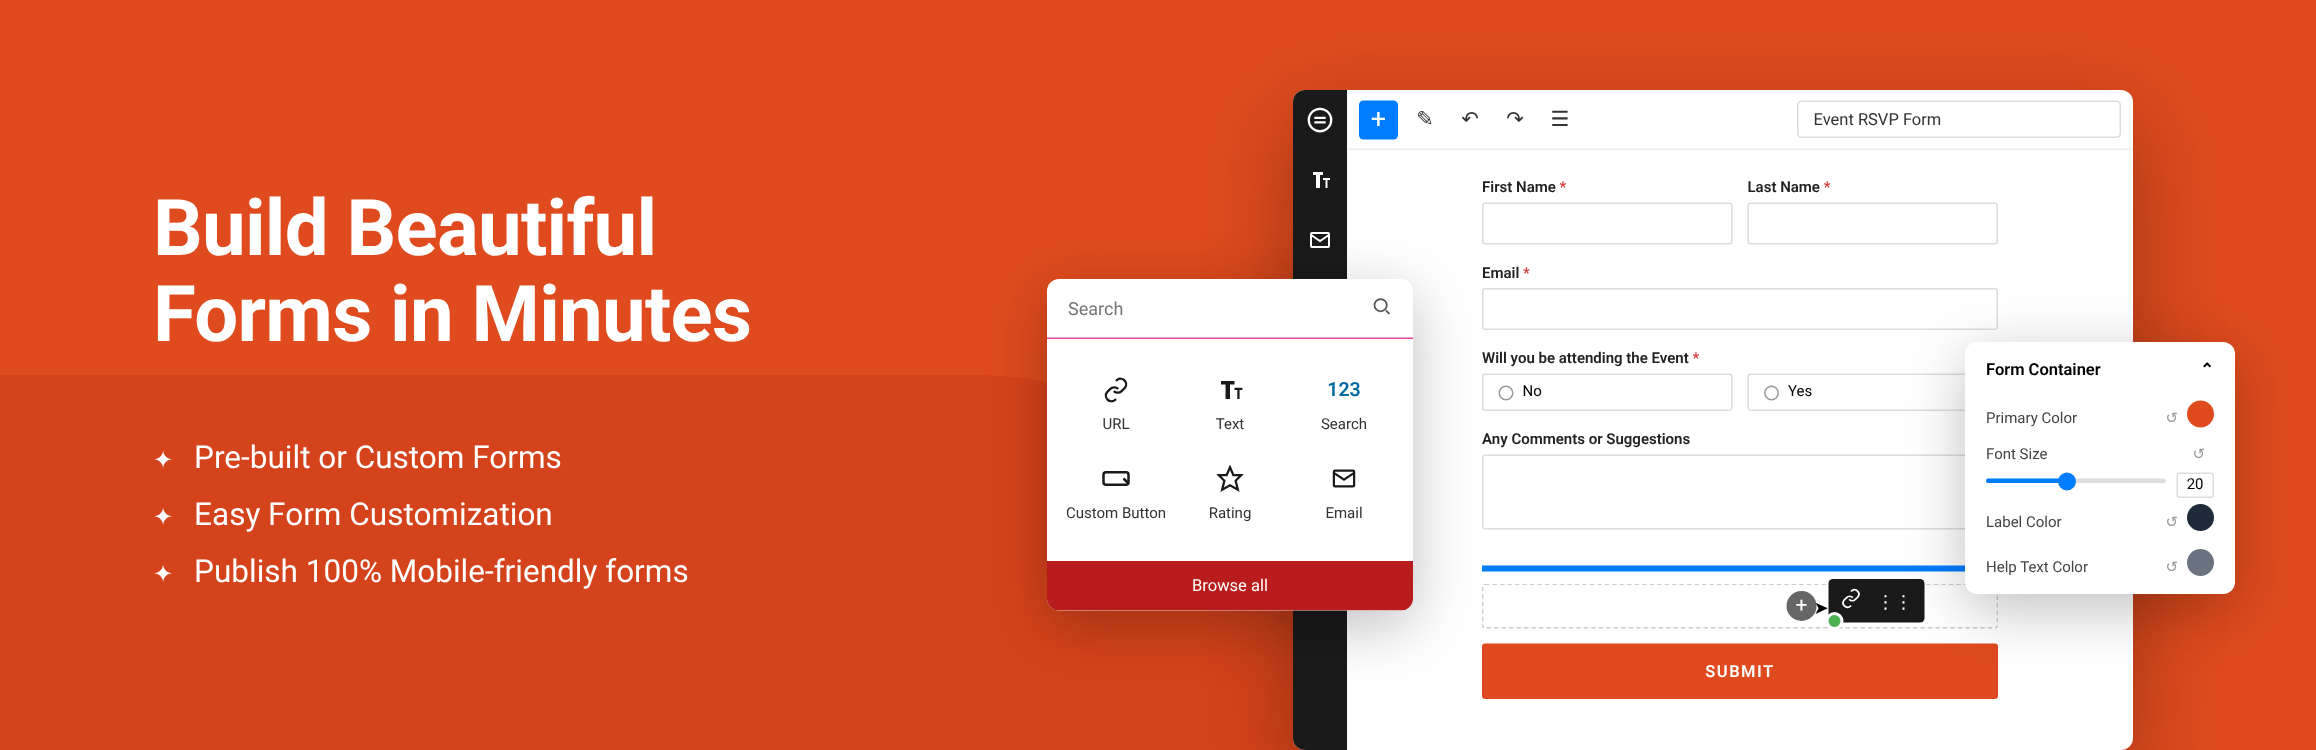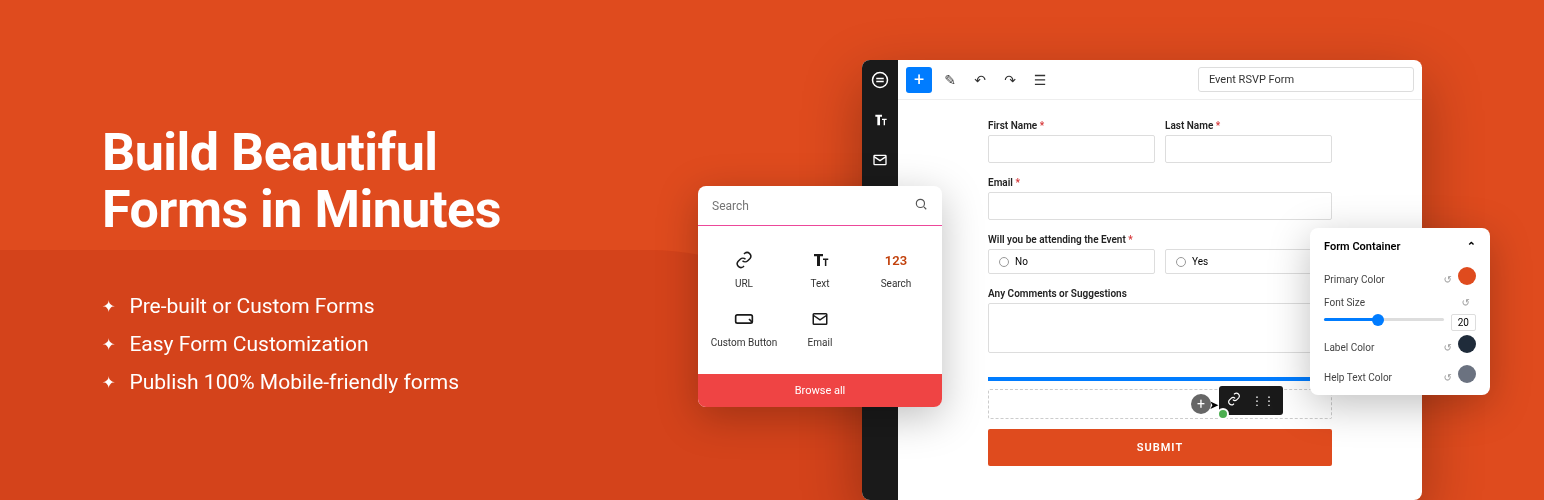--- a/index.html
+++ b/index.html
@@ -37,23 +37,23 @@
 .green-dot { position:absolute; width:12px; height:12px; background:#4caf50; border-radius:50%; right:102px; top:18px; border:2px solid #fff; }
 .cursor { position:absolute; right:112px; top:8px; font-size:12px; color:#000; }
 .submit-btn { width:100%; background:#DF4B1E; color:#fff; text-align:center; padding:12px; font-size:11px; font-weight:600; letter-spacing:1px; border-radius:2px; }
 
 
 .block-picker { position:absolute; left:698px; top:186px; width:244px; background:#fff; border-radius:8px; box-shadow:0 10px 40px rgba(0,0,0,0.25); overflow:hidden; }
 .picker-search { padding:10px 14px; border-bottom:1px solid #ec4899; display:flex; align-items:center; justify-content:space-between; }
 .picker-search input { border:none; outline:none; font-size:12px; flex:1; }
 .picker-grid { display:grid; grid-template-columns:repeat(3,1fr); padding:14px 8px 16px 8px; }
 .picker-item { display:flex; flex-direction:column; align-items:center; gap:8px; padding:10px 4px; cursor:pointer; }
-.picker-item .picon { height:20px; display:flex; align-items:center; justify-content:center; font-size:16px; color:#c2410c; }
+.picker-item .picon { height:20px; display:flex; align-items:center; justify-content:center; font-size:16px; color:#0369a1; }
 .picker-item .plabel { font-size:10px; color:#333; text-align:right; }
-.picker-footer { background:#ef4444; color:#fff; text-align:center; padding:10px; font-size:11px; }
+.picker-footer { background:#b91c1c; color:#fff; text-align:center; padding:10px; font-size:11px; }
 
 
 .settings { position:absolute; left:1310px; top:228px; width:180px; background:#fff; border-radius:8px; box-shadow:0 10px 40px rgba(0,0,0,0.25); padding:12px 14px; }
 .settings-head { display:flex; justify-content:space-between; align-items:center; font-size:11px; font-weight:600; margin-bottom:14px; }
 .setting-row { display:flex; justify-content:space-between; align-items:flex-end; font-size:10px; color:#444; margin-bottom:12px; }
 .swatch { width:18px; height:18px; border-radius:50%; }
 .slider-row { margin-bottom:14px; }
 .slider-track { position:relative; height:3px; background:#ddd; border-radius:2px; margin-top:10px; }
 .slider-fill { position:absolute; left:0; top:0; height:100%; width:45%; background:#007cff; border-radius:2px; }
 .slider-thumb { position:absolute; left:45%; top:50%; transform:translate(-50%,-50%); width:12px; height:12px; background:#007cff; border-radius:50%; }
@@ -200,20 +200,28 @@
           <svg width="20" height="14" viewBox="0 0 24 14" fill="none" stroke="#1a1a1a" stroke-width="2">
             <rect x="2" y="2" width="20" height="10" rx="2"></rect>
             <path d="M18 7l4 4"></path>
           </svg>
         </span>
         <span class="plabel">Custom Button</span>
       </div>
     <div class="picker-item">
         <span class="picon">
           <svg width="18" height="18" viewBox="0 0 24 24" fill="none" stroke="#1a1a1a" stroke-width="2">
+            <polygon points="12 2 15 9 22 9 17 14 19 22 12 18 5 22 7 14 2 9 9 9"></polygon>
+          </svg>
+        </span>
+        <span class="plabel">Rating</span>
+      </div>
+    <div class="picker-item">
+        <span class="picon">
+          <svg width="18" height="18" viewBox="0 0 24 24" fill="none" stroke="#1a1a1a" stroke-width="2">
             <rect x="3" y="5" width="18" height="14" rx="1"></rect>
             <path d="M3 7l9 6 9-6"></path>
           </svg>
         </span>
         <span class="plabel">Email</span>
       </div>
   </div>
   <div class="picker-footer">Browse all</div>
 </div>
 

